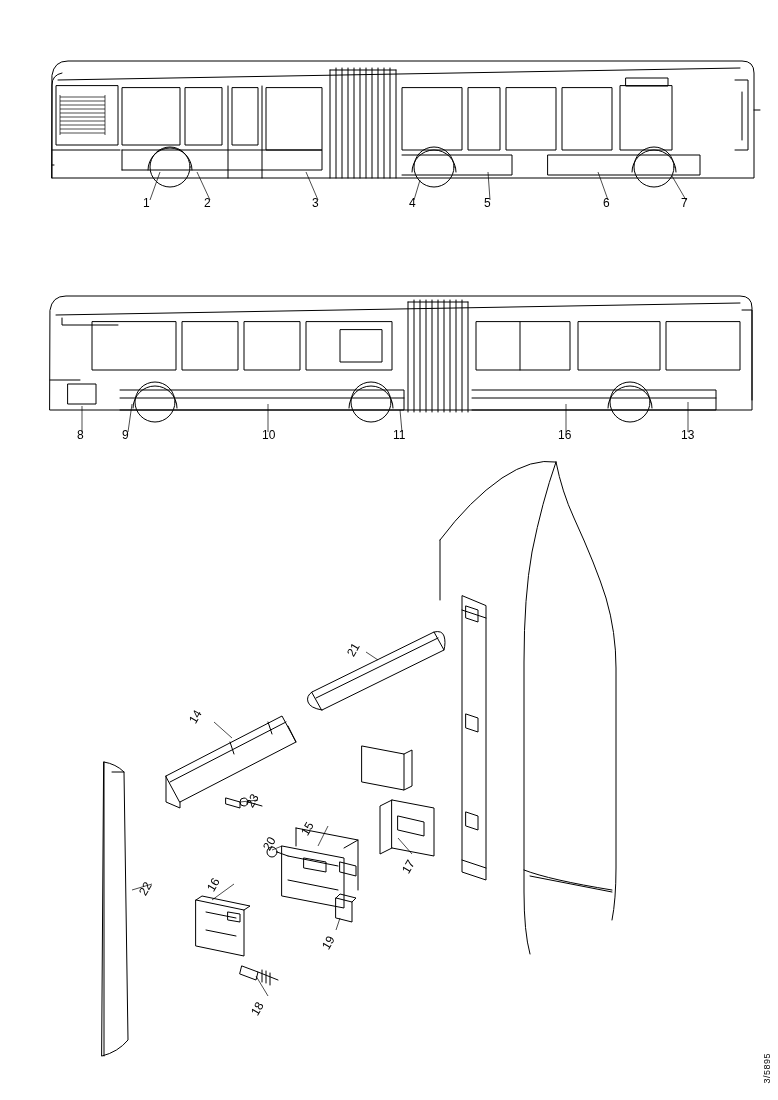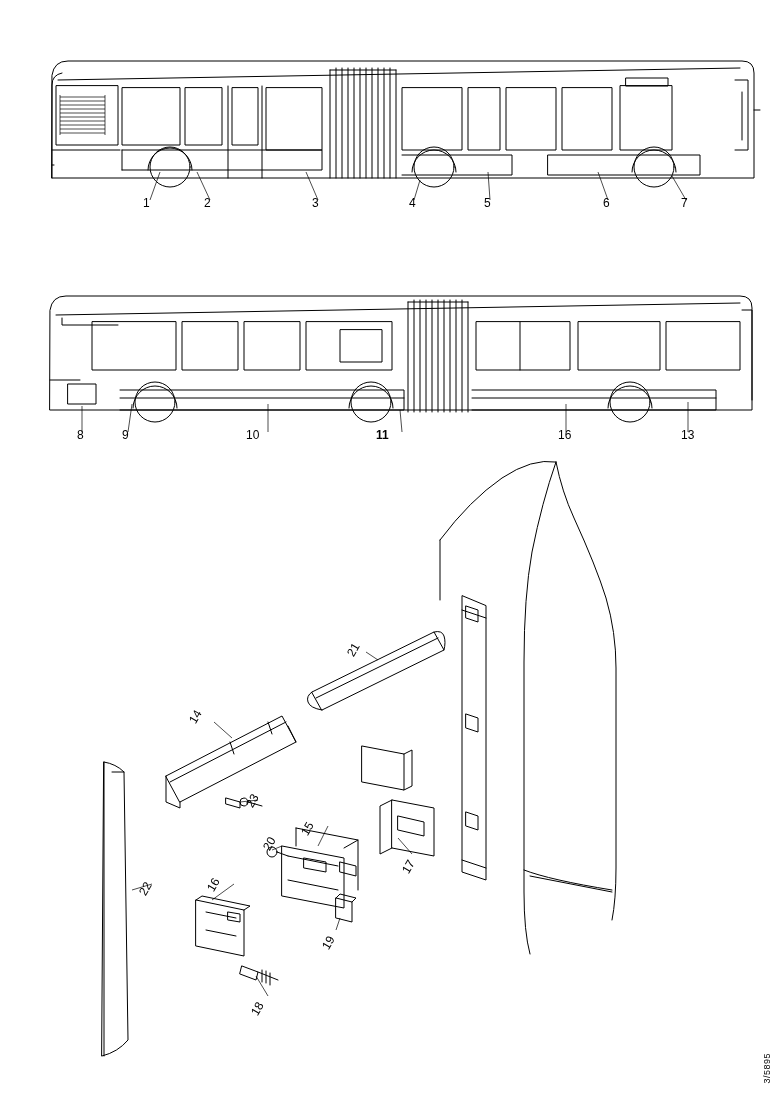--- a/index.html
+++ b/index.html
@@ -302,22 +302,22 @@
   <div class="callout" style="left:143px; top:196px;">1</div>
   <div class="callout" style="left:204px; top:196px;">2</div>
   <div class="callout" style="left:312px; top:196px;">3</div>
   <div class="callout" style="left:409px; top:196px;">4</div>
   <div class="callout" style="left:484px; top:196px;">5</div>
   <div class="callout" style="left:603px; top:196px;">6</div>
   <div class="callout" style="left:681px; top:196px;">7</div>
 
   <div class="callout" style="left:77px; top:428px;">8</div>
   <div class="callout" style="left:122px; top:428px;">9</div>
-  <div class="callout" style="left:246px; top:428px;">10</div>
-  <div class="callout" style="left:376px; top:428px;font-weight:bold;">11</div>
+  <div class="callout" style="left:262px; top:428px;">10</div>
+  <div class="callout" style="left:393px; top:428px;">11</div>
   <div class="callout" style="left:558px; top:428px;">16</div>
   <div class="callout" style="left:681px; top:428px;text-align:right;">13</div>
 
   <div class="callout rot" style="left:198px; top:712px;">14</div>
   <div class="callout rot" style="left:356px; top:645px;">21</div>
   <div class="callout rot" style="left:255px; top:796px;">23</div>
   <div class="callout rot" style="left:272px; top:839px;">20</div>
   <div class="callout rot" style="left:310px; top:824px;">15</div>
   <div class="callout rot" style="left:411px; top:862px;">17</div>
   <div class="callout rot" style="left:216px; top:880px;">16</div>

